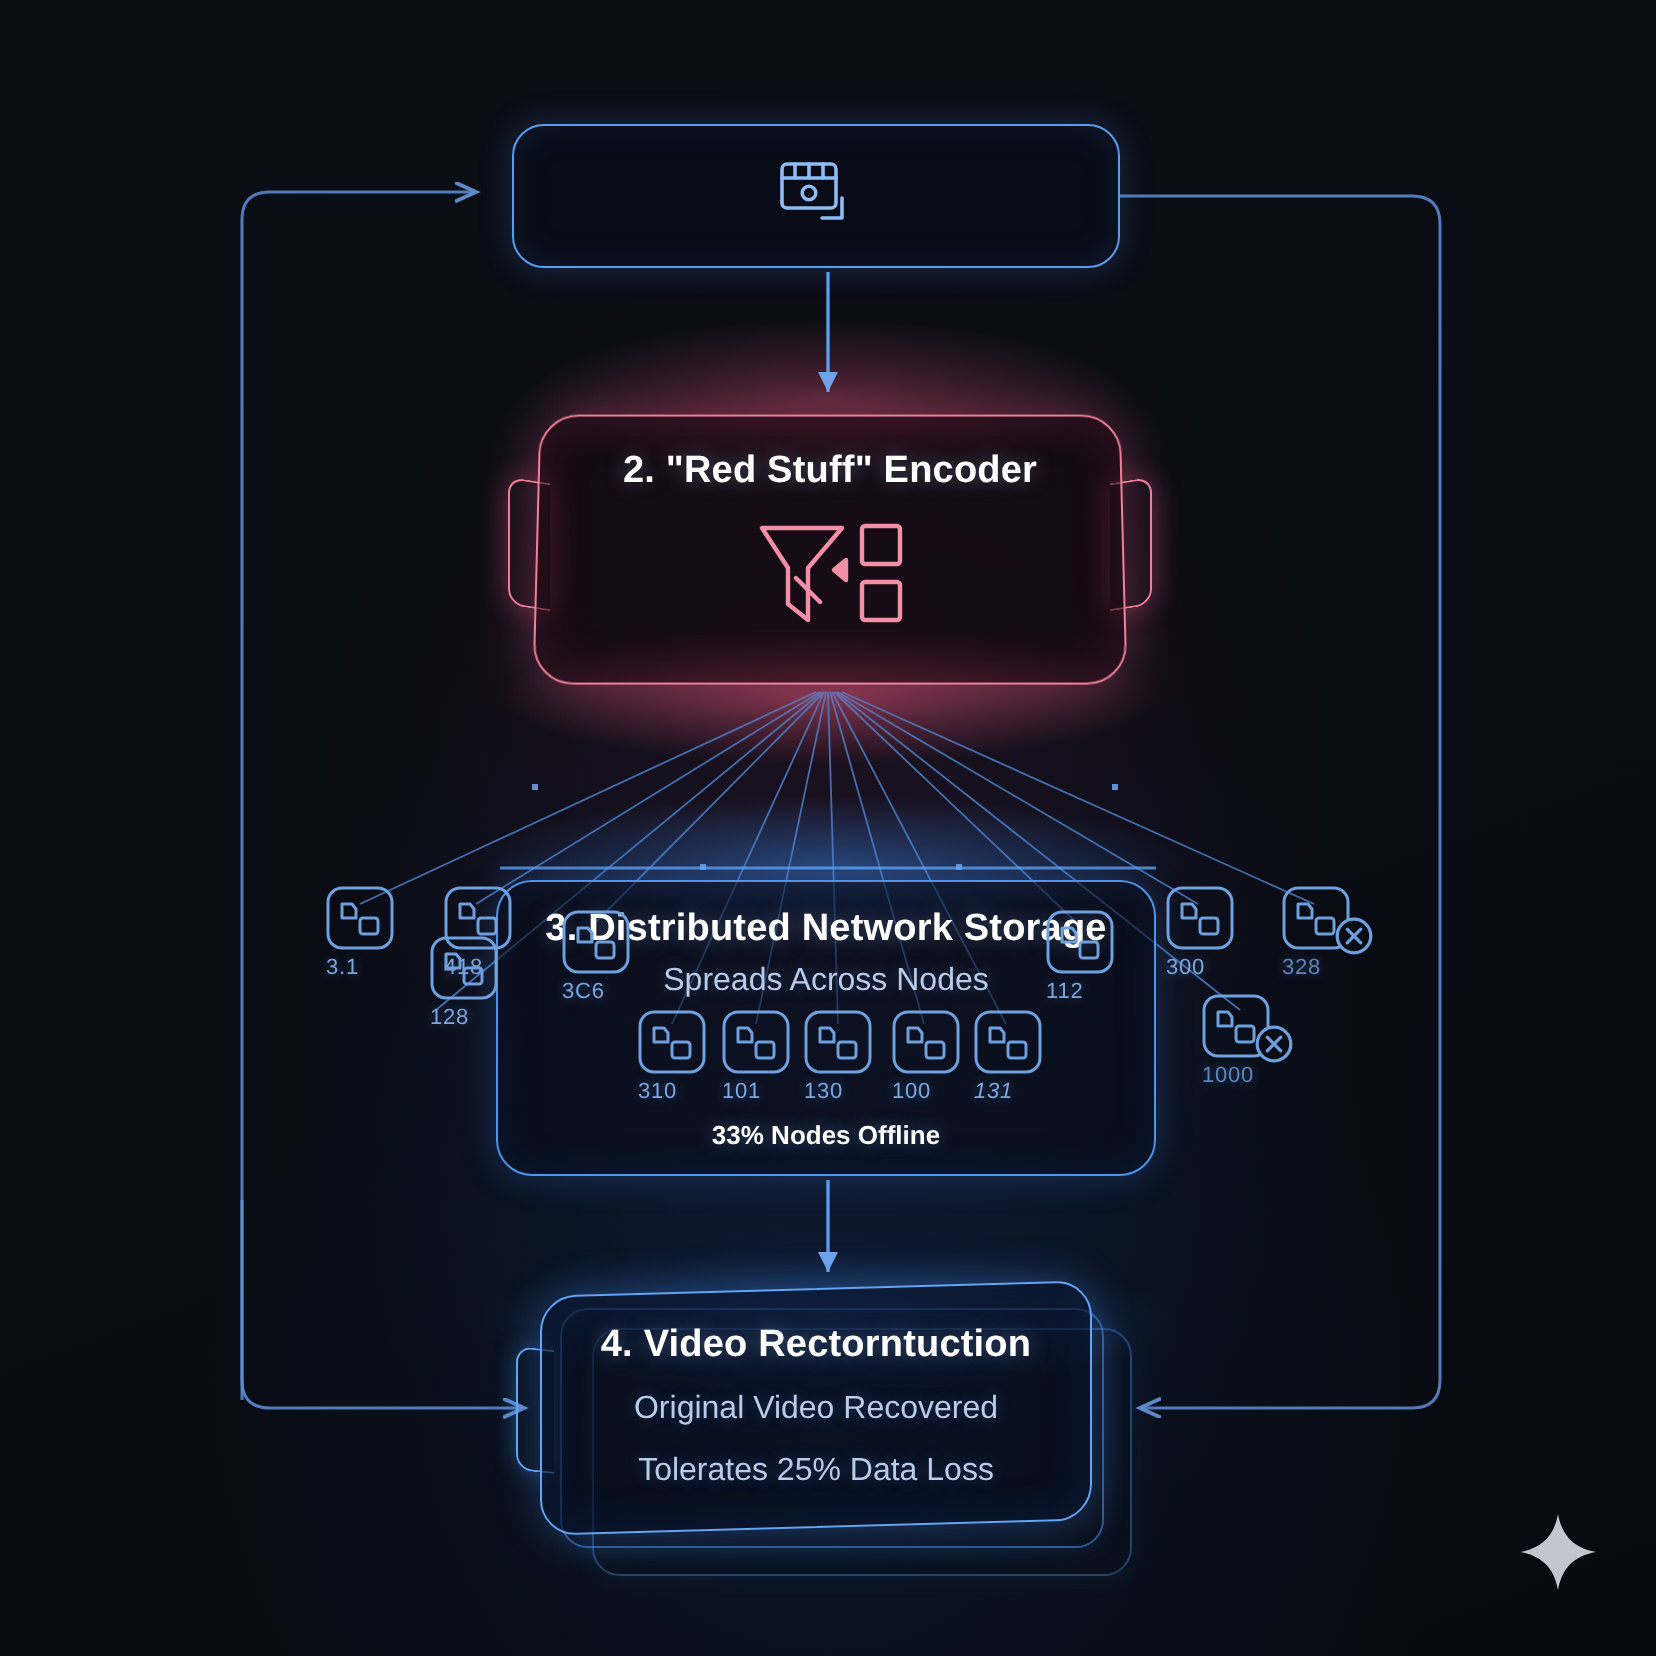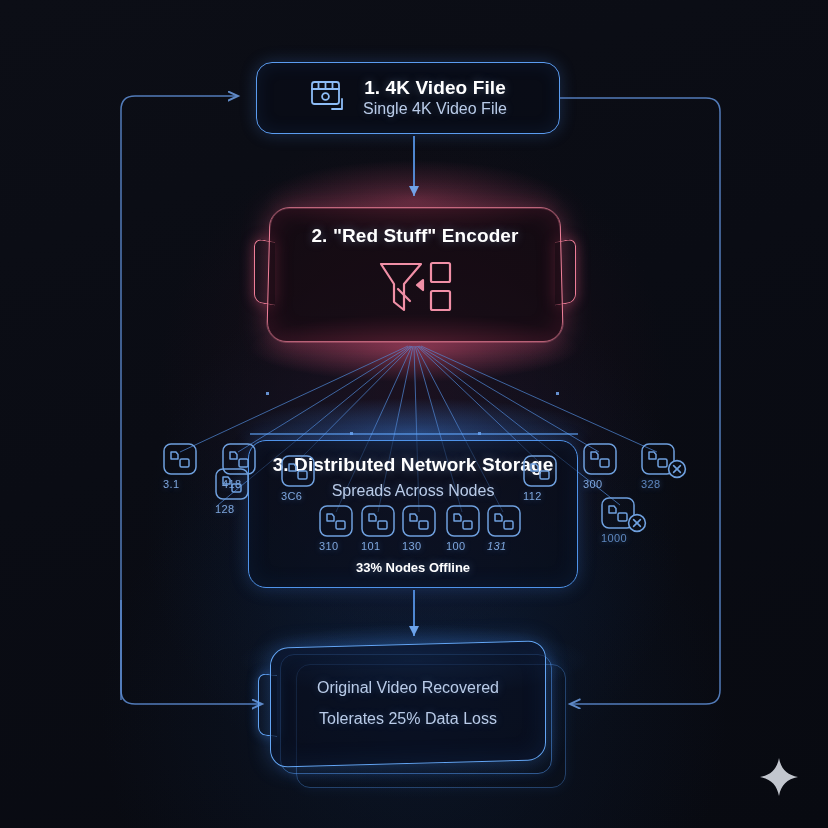--- a/index.html
+++ b/index.html
@@ -203,24 +203,20 @@
       <svg width="40" height="34" viewBox="0 0 40 34" fill="none" stroke="#8dbcf5" stroke-width="1.8" stroke-linecap="round" stroke-linejoin="round">
         <rect x="3" y="3" width="27" height="22" rx="2.5"></rect>
         <line x1="3" y1="10" x2="30" y2="10"></line>
         <line x1="9.5" y1="3" x2="9.5" y2="10"></line>
         <line x1="16.5" y1="3" x2="16.5" y2="10"></line>
         <line x1="23.5" y1="3" x2="23.5" y2="10"></line>
         <circle cx="16.5" cy="17.5" r="3.4"></circle>
         <path d="M33 20 L33 30 L23 30"></path>
       </svg>
     </span>
-    <span class="txtwrap">
-      <span class="title">1. 4K Video File</span>
-      <span class="sub">Single 4K Video File</span>
-    </span>
   </div>
 
   <div id="box2wrap">
     <div class="enc-ear l"></div>
     <div class="enc-ear r"></div>
     <div class="enc-shell"></div>
   </div>
   <div class="card" id="box2">
     <span class="title">2. "Red Stuff" Encoder</span>
     <span class="enc-glyph">
@@ -355,20 +351,21 @@
       </div>
     </div>
 
   <div id="box4wrap">
     <div class="rec-layer b"></div>
     <div class="rec-layer a"></div>
     <div class="rec-ear"></div>
     <div class="rec-shell"></div>
   </div>
   <div class="card" id="box4">
+    <span class="title">4. Video Rectorntuction</span>
     <span class="sub">Original Video Recovered</span>
     <span class="sub">Tolerates 25% Data Loss</span>
   </div>
 
   <span class="sparkle">
     <svg width="42" height="42" viewBox="0 0 42 42">
       <path d="M21 2 C23 13 29 19 40 21 C29 23 23 29 21 40 C19 29 13 23 2 21 C13 19 19 13 21 2 Z" fill="#c2c6ce"></path>
     </svg>
   </span>
 

